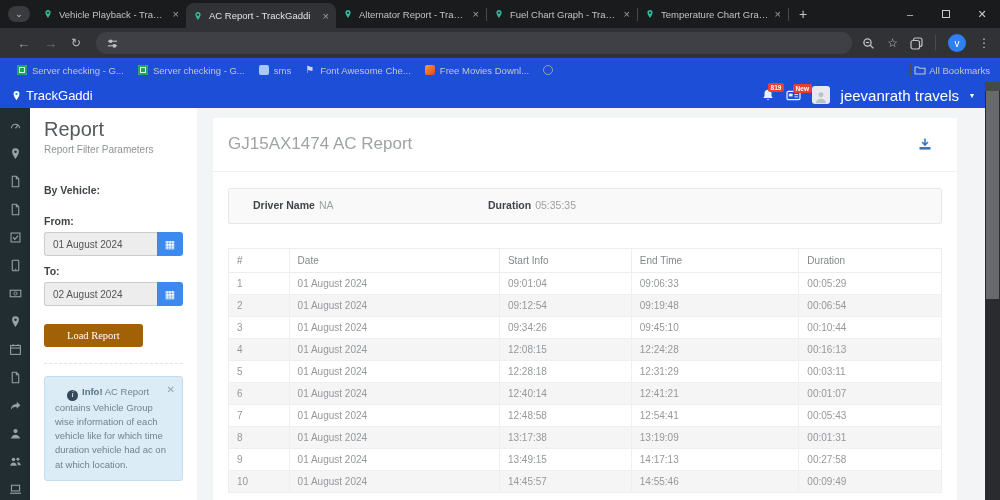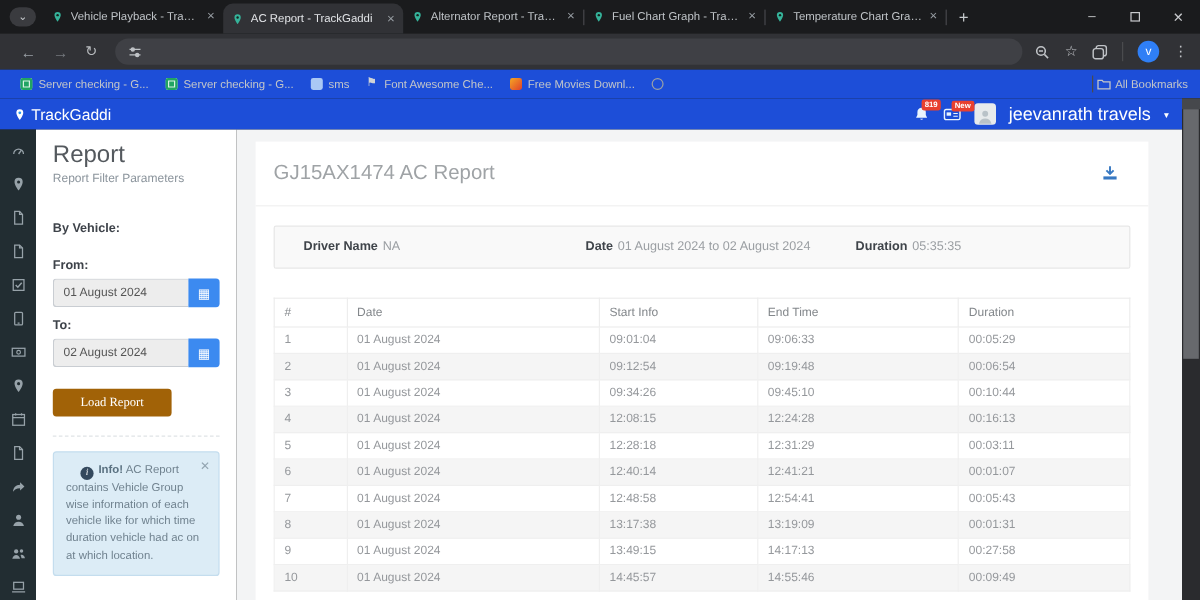--- a/index.html
+++ b/index.html
@@ -430,21 +430,20 @@
         <span class="report-title">GJ15AX1474 AC Report</span>
         <span class="dl">
           <svg width="14" height="14" viewBox="0 0 14 14">
               <path d="M7 1.5v6 M4 5l3 3 3-3" fill="none" stroke="#3778c2" stroke-width="1.6"></path>
               <rect x="1.5" y="10" width="11" height="2.6" fill="#3778c2"></rect>
             </svg>
         </span>
       </div>
       <div class="summary" id="summary">
           <div class="sfield"><span class="slabel">Driver Name</span><span class="svalue">NA</span></div>
-          <div class="sfield"><span class="slabel">Date</span><span class="svalue">01 August 2024 to 02 August 2024</span></div>
           <div class="sfield"><span class="slabel">Duration</span><span class="svalue">05:35:35</span></div>
         </div>
       <table class="rtable">
         <colgroup>
             <col class="c0">
             <col class="c1">
             <col class="c2">
             <col class="c3">
             <col class="c4">
           </colgroup>

